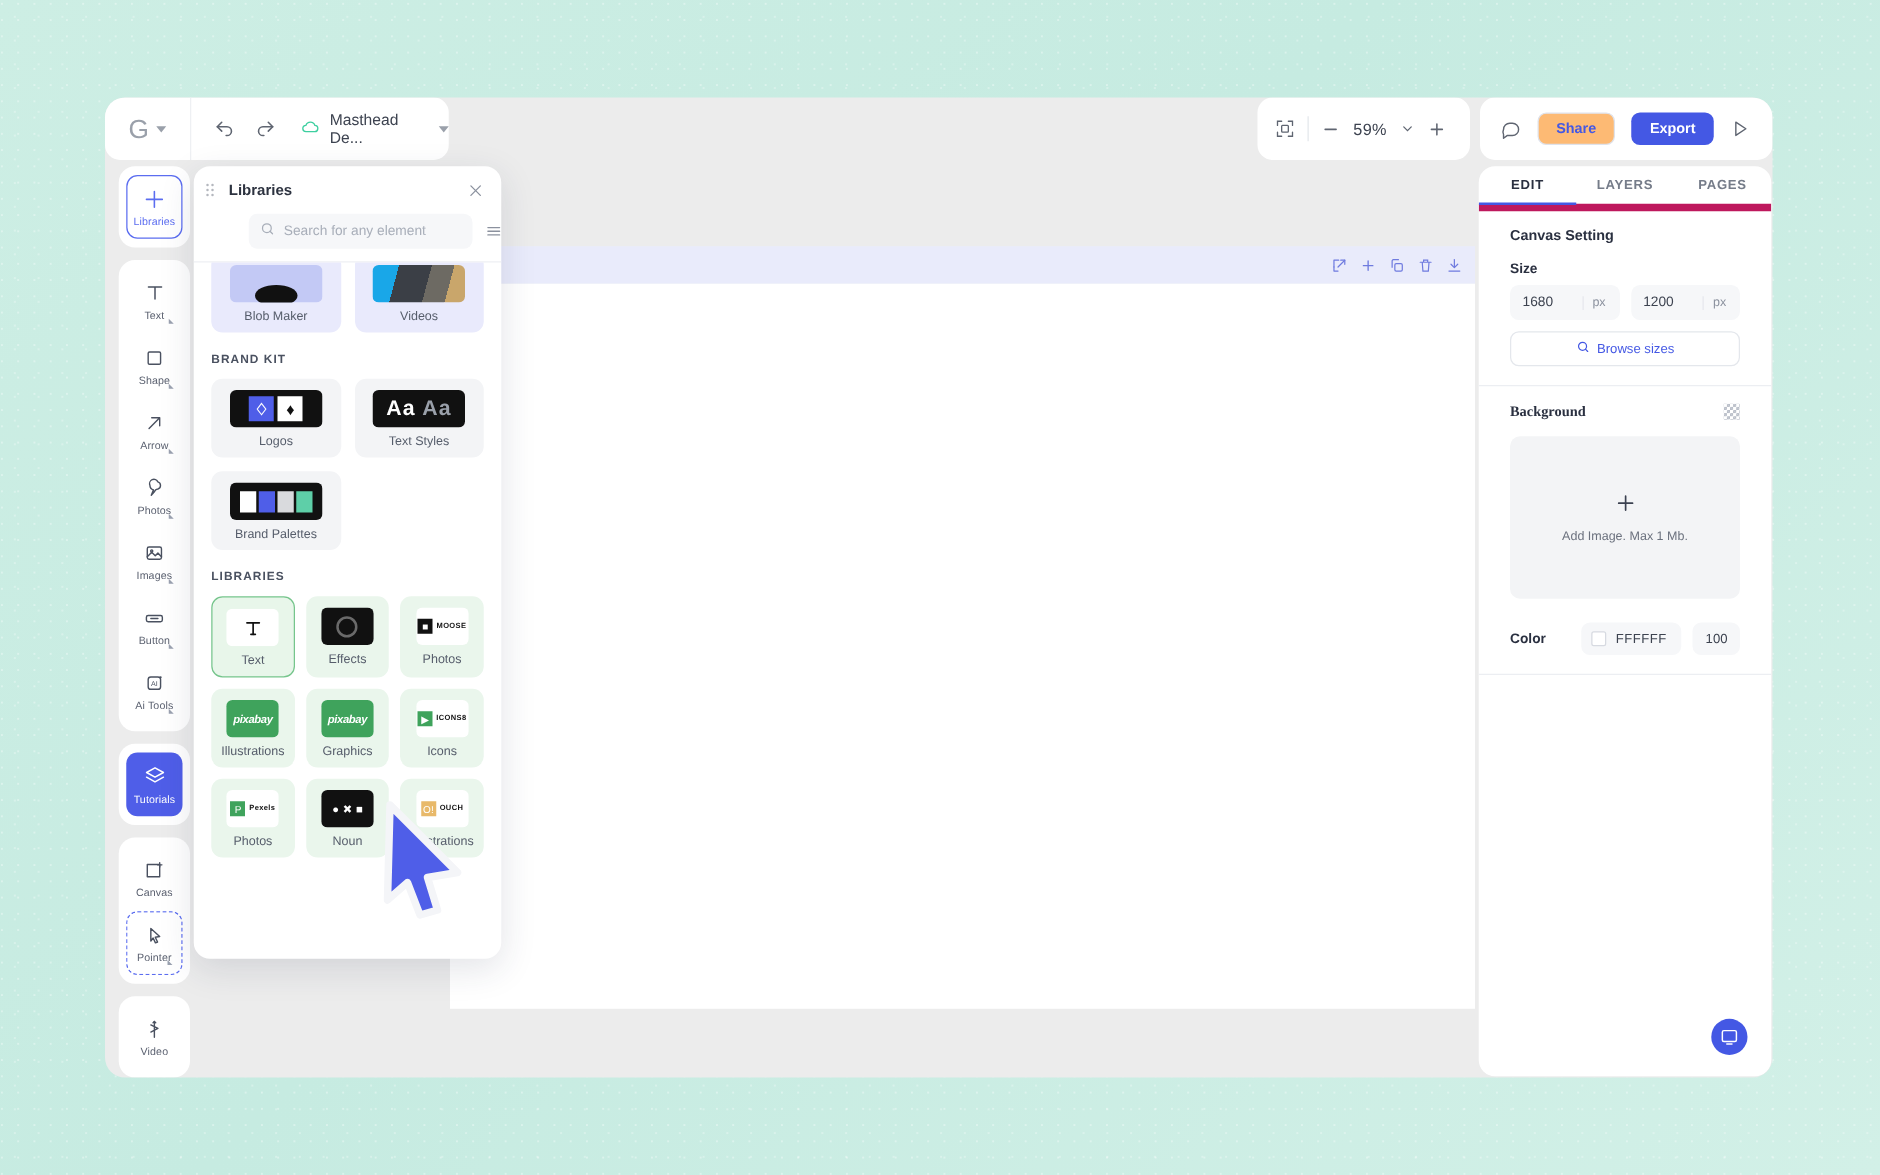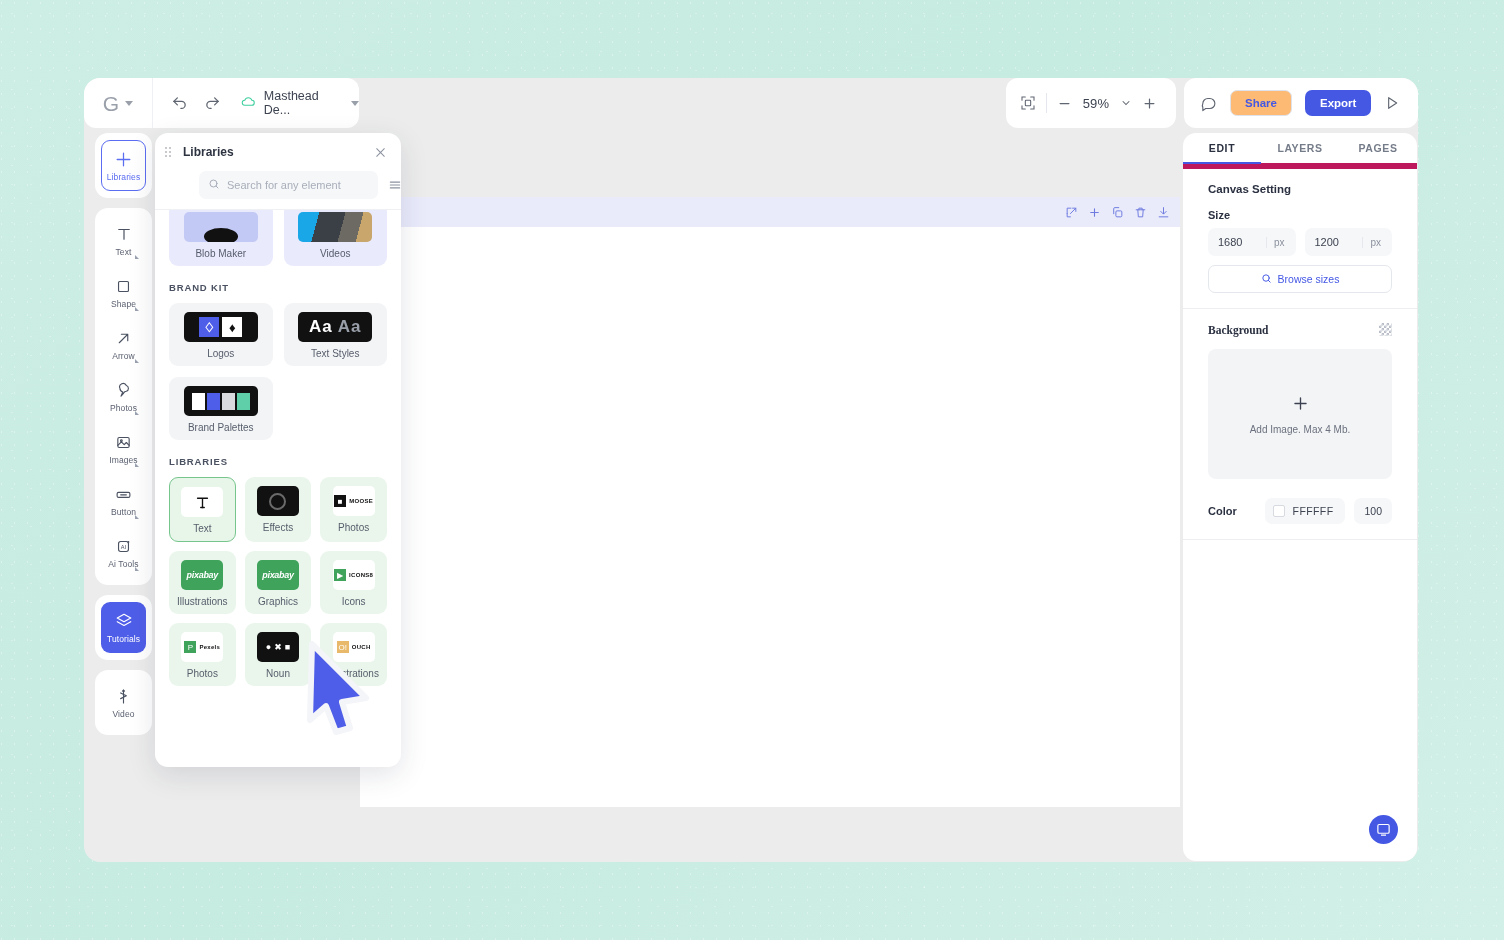--- a/index.html
+++ b/index.html
@@ -478,20 +478,40 @@
               <path d="M3 13l9 5 9-5"></path>
             </svg>
           </span>
           <span class="t-lbl">Tutorials</span>
         </div>
       </div>
       <div class="rail-group">
         <div class="tool">
           <span class="t-ico">
             <svg width="17" height="17" viewBox="0 0 24 24" fill="none" stroke="currentColor" stroke-width="1.6" stroke-linecap="round" stroke-linejoin="round">
+              <rect x="4" y="5" width="14" height="14"></rect>
+              <path d="M18 3v5M15.5 5.5h5"></path>
+            </svg>
+          </span>
+          <span class="t-lbl">Canvas</span>
+        </div>
+        <div class="tool dashed">
+          <span class="t-ico">
+            <svg width="17" height="17" viewBox="0 0 24 24" fill="none" stroke="currentColor" stroke-width="1.6" stroke-linecap="round" stroke-linejoin="round">
+              <path d="M8 4l10 9-5 .8 2.6 5.4-2.4 1-2.6-5.5L8 18z"></path>
+            </svg>
+          </span>
+          <span class="t-lbl">Pointer</span>
+          <span class="corner"></span>
+        </div>
+      </div>
+      <div class="rail-group">
+        <div class="tool">
+          <span class="t-ico">
+            <svg width="17" height="17" viewBox="0 0 24 24" fill="none" stroke="currentColor" stroke-width="1.6" stroke-linecap="round" stroke-linejoin="round">
               <path d="M12 3v18M8 7l8 4-8 4"></path>
               <path d="M12 3l-1.5 1.5M12 3l1.5 1.5"></path>
             </svg>
           </span>
           <span class="t-lbl">Video</span>
         </div>
       </div>
     </div>
 
   <div class="lib-panel">
@@ -697,21 +717,21 @@
       <div class="bg-head">
         <span class="insp-title">Background</span>
         <span class="checker"></span>
       </div>
       <div class="dropzone">
         <span>
           <svg width="19" height="19" viewBox="0 0 24 24" stroke="#3b4150" stroke-width="1.7" stroke-linecap="round">
               <path d="M12 5v14M5 12h14"></path>
             </svg>
         </span>
-        <span class="dz-txt">Add Image. Max 4 Mb.</span>
+        <span class="dz-txt">Add Image. Max 1 Mb.</span>
       </div>
       <div class="color-row">
         <span class="color-lbl">Color</span>
         <div class="hex-field">
           <span class="swatch"></span>
           <span class="hex-val">FFFFFF</span>
         </div>
         <div class="op-field">
           <span>100</span>
         </div>

